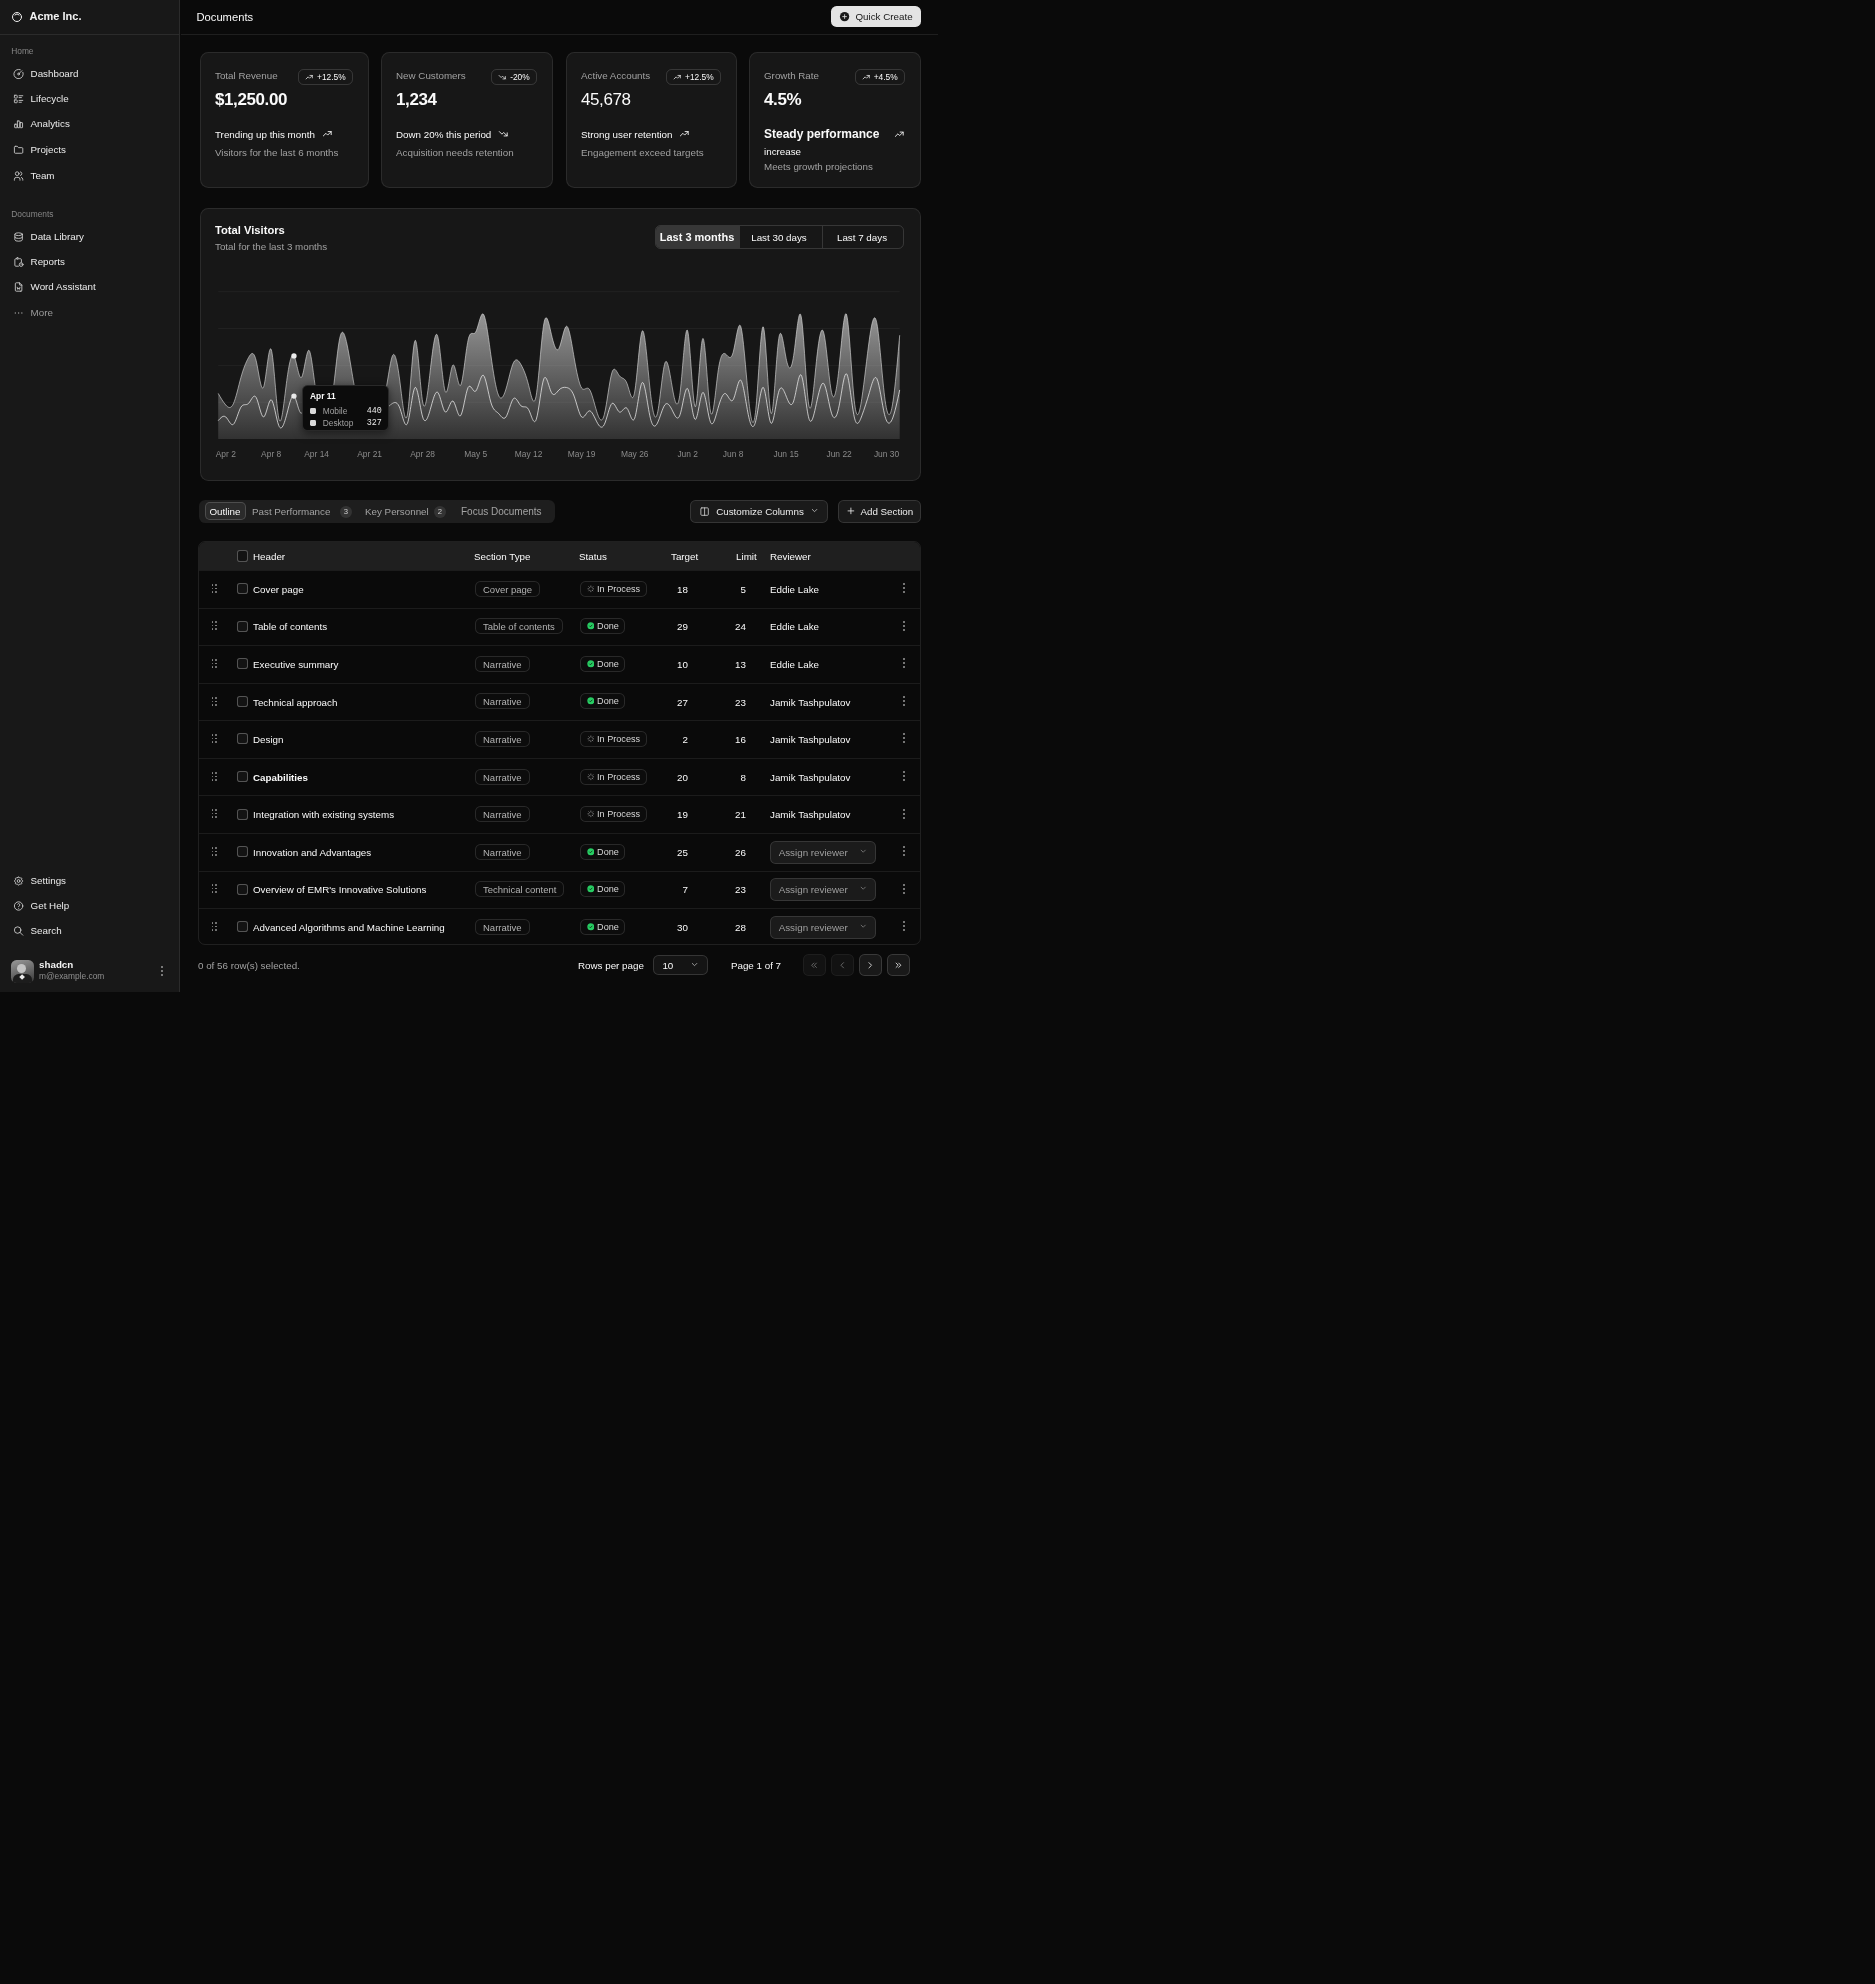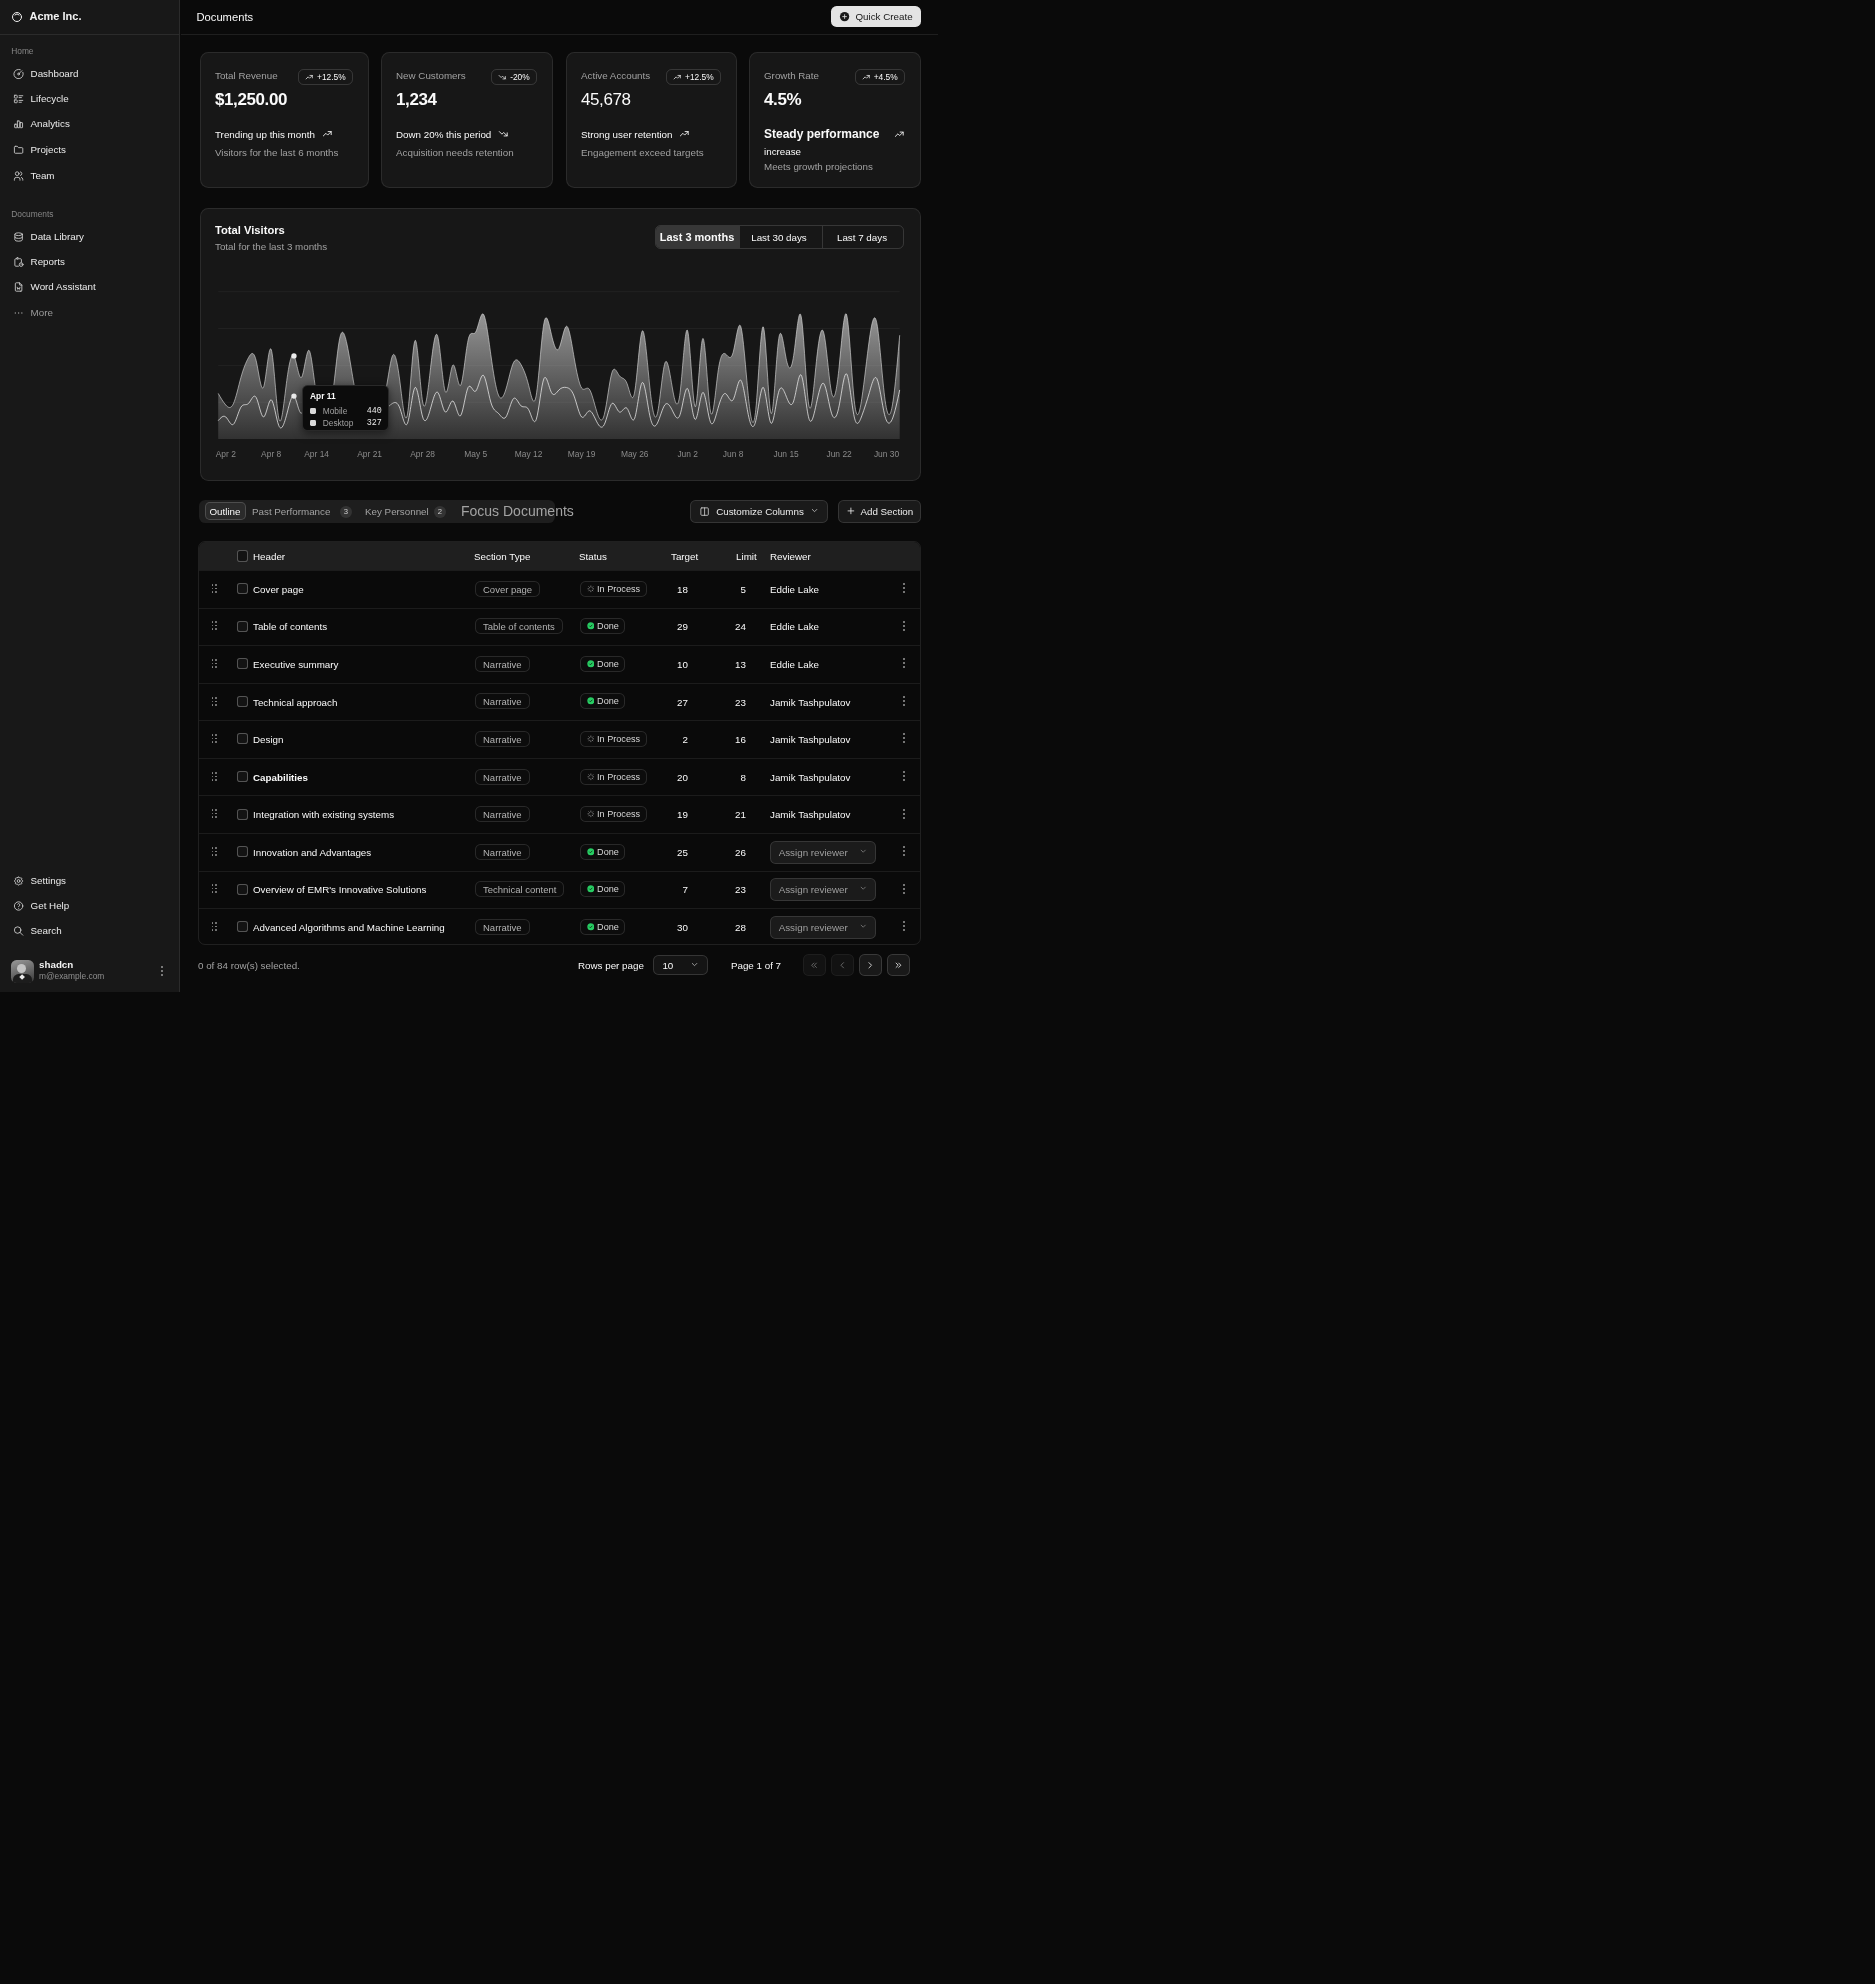--- a/index.html
+++ b/index.html
@@ -259,21 +259,21 @@
       <div class="abs" style="left:19.7px;top:32px;font-size:8.4px;color:#a1a1a1">Desktop</div>
       <div class="abs" style="right:6.3px;top:32px;font-size:8.4px;color:#e8e8e8;font-family:'Liberation Mono',monospace">327</div>
     </div>
     <div class="abs" style="left:199px;top:500px;width:356px;height:22.6px;background:#1e1e1e;border-radius:6.3px"></div>
     <div class="abs" style="left:205px;top:502px;width:41px;height:18.3px;background:#2b2b2b;border:0.7px solid rgba(255,255,255,0.16);border-radius:4.9px"></div>
     <div class="abs" style="left:225px;top:511px;transform:translate(-50%,-50%);font-size:9.8px;font-weight:500;color:#fafafa">Outline</div>
     <div class="abs" style="left:252px;top:511px;transform:translateY(-50%);font-size:9.8px;color:#a3a3a3">Past Performance</div>
     <div class="abs" style="left:340px;top:506px;width:11.8px;height:11.8px;border-radius:50%;background:#333;color:#cfcfcf;font-size:7.7px;display:flex;align-items:center;justify-content:center">3</div>
     <div class="abs" style="left:365px;top:511px;transform:translateY(-50%);font-size:9.8px;color:#a3a3a3">Key Personnel</div>
     <div class="abs" style="left:434px;top:506px;width:11.8px;height:11.8px;border-radius:50%;background:#333;color:#cfcfcf;font-size:7.7px;display:flex;align-items:center;justify-content:center">2</div>
-    <div class="abs" style="left:461px;top:511px;transform:translateY(-50%);font-size:14px;color:#a3a3a3">Focus Documents</div>
+    <div class="abs" style="left:461px;top:511px;transform:translateY(-50%);font-size:10px;color:#a3a3a3">Focus Documents</div>
     <div class="abs" style="left:690px;top:500px;width:138px;height:22.5px;background:#1a1a1a;border:0.7px solid rgba(255,255,255,0.12);border-radius:5.6px;display:flex;align-items:center;padding:0 8.4px;gap:5.6px;font-size:9.8px;color:#ededed">
       <svg width="11.2" height="11.2" viewBox="0 0 24 24" fill="none" stroke="#cfcfcf" stroke-width="1.80" stroke-linecap="round" stroke-linejoin="round">
         <rect x="4" y="4" width="16" height="16" rx="2"></rect>
         <path d="M12 4v16"></path>
       </svg>
       <span>Customize Columns</span>
       <span style="margin-left:auto"><svg width="9.1" height="9.1" viewBox="0 0 24 24" fill="none" stroke="#cfcfcf" stroke-width="2.00" stroke-linecap="round" stroke-linejoin="round">
           <path d="M6 9l6 6l6 -6"></path>
         </svg></span>
     </div>
@@ -554,21 +554,21 @@
       <div class="num" style="right:174px;top:385px;transform:translateY(-50%)">28</div>
       <div class="abs" style="left:571px;top:374px;width:106px;height:22.5px;border:0.7px solid rgba(255,255,255,0.12);border-radius:5.6px;background:#1b1b1b;display:flex;align-items:center;padding:0 7.7px;font-size:9.8px;color:#9f9f9f">Assign reviewer<span style="margin-left:auto"><svg width="8.4" height="8.4" viewBox="0 0 24 24" fill="none" stroke="#8f8f8f" stroke-width="2.00" stroke-linecap="round" stroke-linejoin="round">
             <path d="M6 9l6 6l6 -6"></path>
           </svg></span></div>
       <div class="vdots" style="left:703px;top:379px">
         <i style="top:0"></i>
         <i style="top:4.2px"></i>
         <i style="top:8.4px"></i>
       </div>
     </div>
-    <div class="abs muted" style="left:198px;top:965px;transform:translateY(-50%);font-size:9.8px">0 of 84 row(s) selected.</div>
+    <div class="abs muted" style="left:198px;top:965px;transform:translateY(-50%);font-size:9.8px">0 of 56 row(s) selected.</div>
     <div class="abs" style="left:578px;top:965px;transform:translateY(-50%);font-size:9.8px;font-weight:500">Rows per page</div>
     <div class="abs" style="left:653px;top:955px;width:55px;height:20.4px;border:0.7px solid rgba(255,255,255,0.14);border-radius:5.6px;background:#141414;display:flex;align-items:center;padding:0 8.4px;font-size:9.8px;color:#fafafa">10<span style="margin-left:auto"><svg width="9.1" height="9.1" viewBox="0 0 24 24" fill="none" stroke="#bdbdbd" stroke-width="2.00" stroke-linecap="round" stroke-linejoin="round">
           <path d="M6 9l6 6l6 -6"></path>
         </svg></span></div>
     <div class="abs" style="left:756px;top:965px;transform:translate(-50%,-50%);font-size:9.8px;font-weight:500">Page 1 of 7</div>
     <div class="abs" style="left:803px;top:954px;width:22.5px;height:22px;border:0.7px solid rgba(255,255,255,0.05);background:#121212;border-radius:5.6px;display:flex;align-items:center;justify-content:center">
       <svg width="10.5" height="10.5" viewBox="0 0 24 24" fill="none" stroke="#6f6f6f" stroke-width="2.00" stroke-linecap="round" stroke-linejoin="round">
         <path d="M11 7l-5 5l5 5"></path>
         <path d="M17 7l-5 5l5 5"></path>
       </svg>

